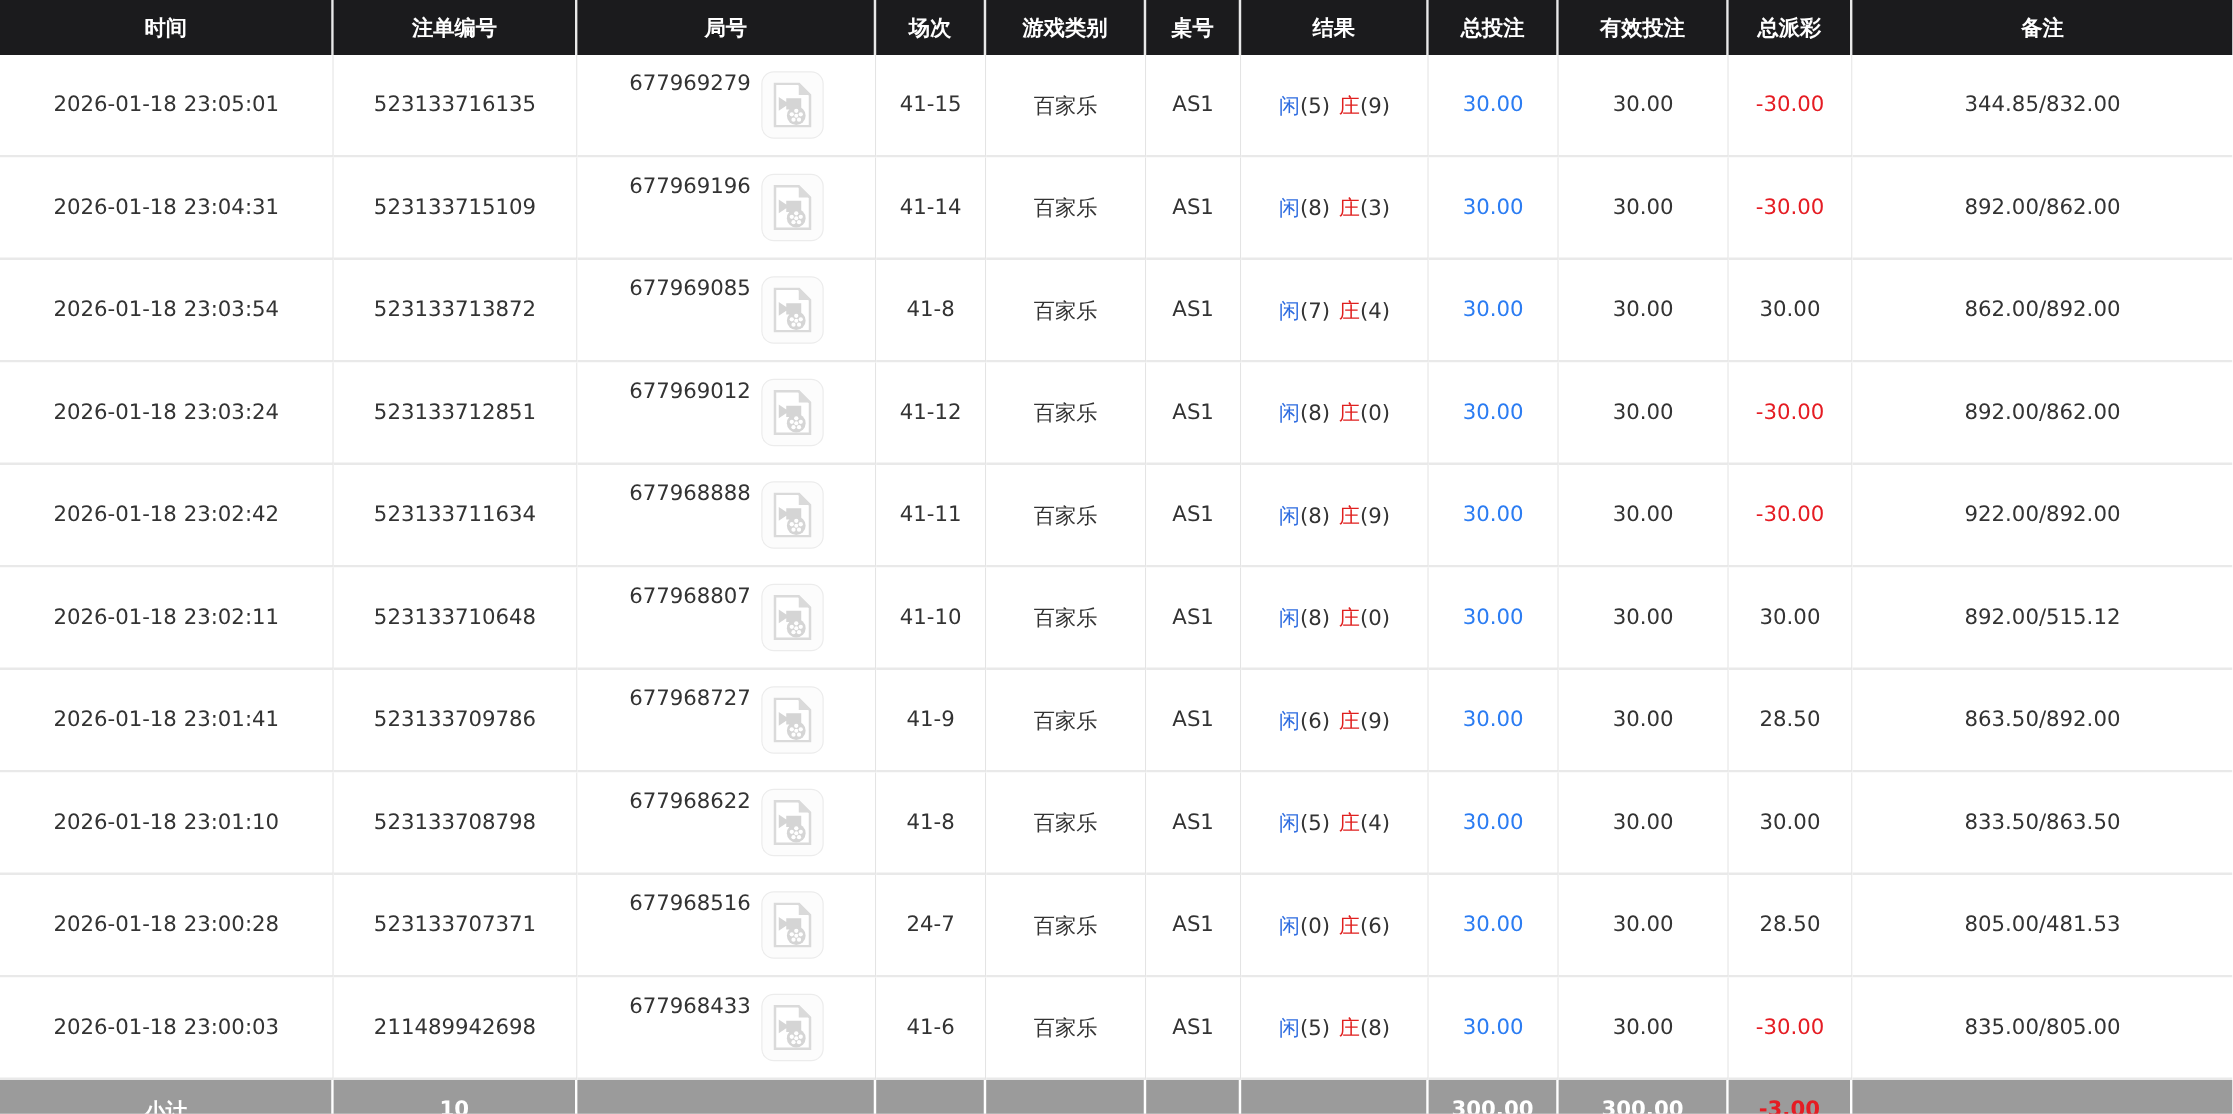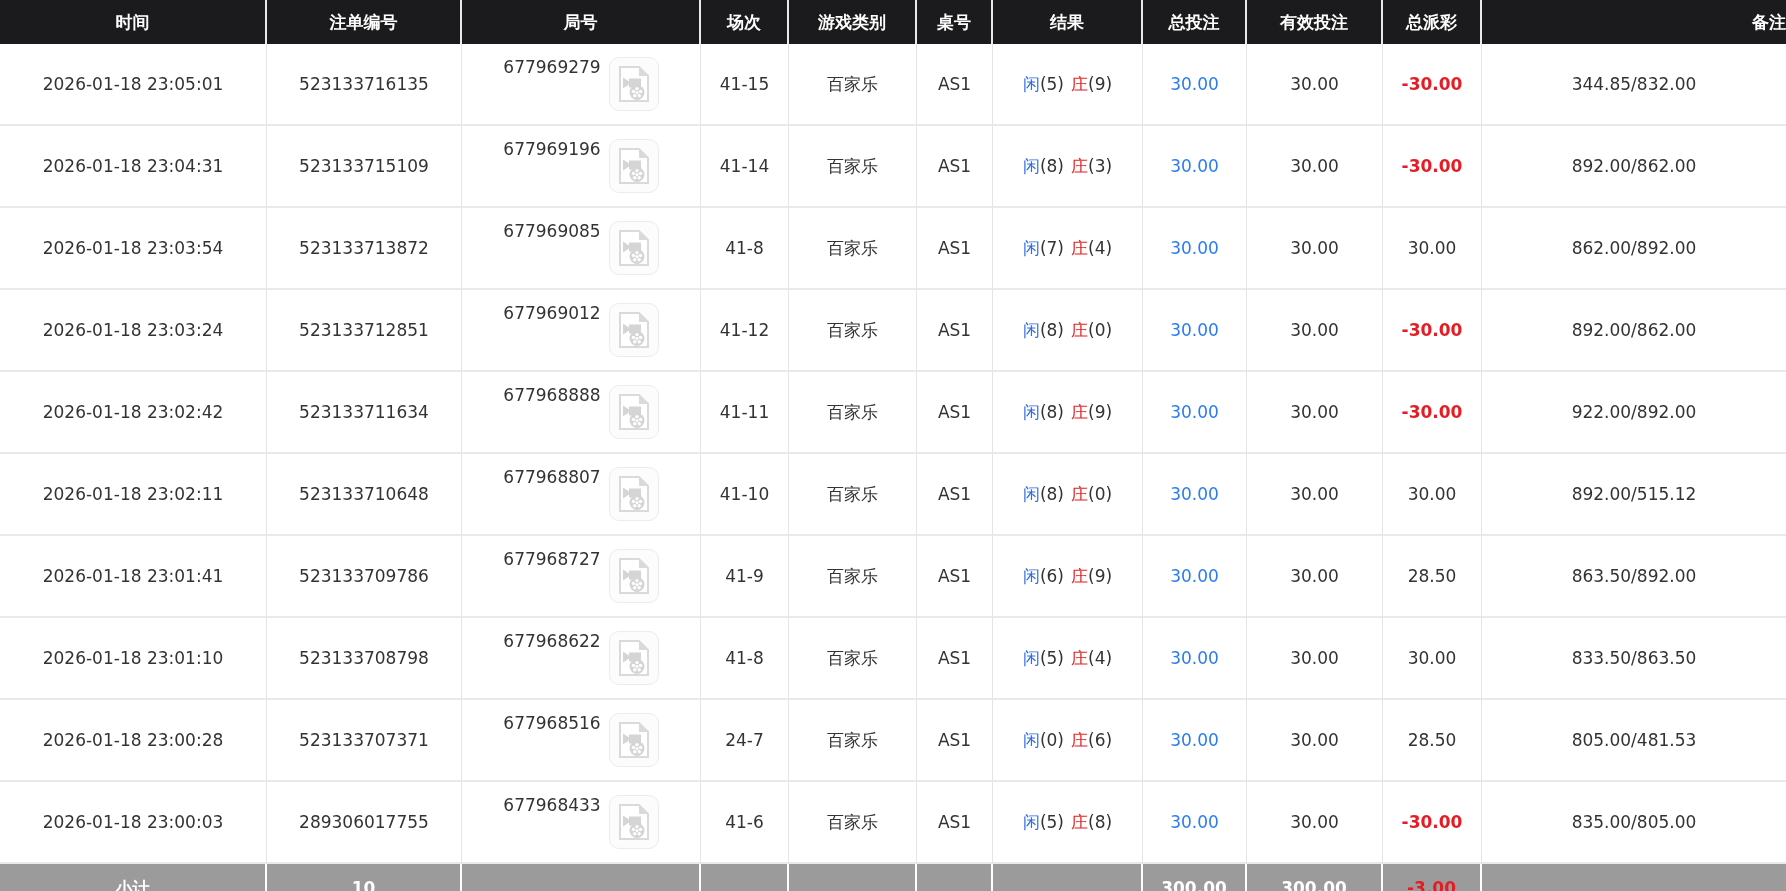--- a/index.html
+++ b/index.html
@@ -34,21 +34,21 @@
     background: var(--header-bg, #1b1b1d);
     color: #ffffff;
     height: 44px;
     font-size: 17px;
     font-weight: bold;
     text-align: center;
     vertical-align: middle;
     border-right: 2px solid #e9e9e9;
     padding: 0;
   }
-  thead th:last-child { border-right: none; text-align: right; }
+  thead th:last-child { border-right: none; }
 
   tbody.rows td {
     height: 80px;
     background: #ffffff;
     color: var(--text, #333333);
     font-size: 17px;
     text-align: center;
     vertical-align: middle;
     border-right: 1px solid var(--border, #e4e4e4);
     border-bottom: 2px solid #e9e9e9;
@@ -72,21 +72,21 @@
     display: inline-flex;
     align-items: center;
     justify-content: center;
     padding: 0;
     cursor: pointer;
   }
 
   .blue-txt   { color: var(--player-blue, #2f6de0); }
   .red-txt    { color: var(--banker-red, #e0201f); }
   .amt-blue   { color: var(--amount-blue, #2b7cf2); }
-  .payout.neg { color: var(--negative-red, #e51c23); font-weight: bold; }
+  .payout.neg { color: var(--negative-red, #e51c23); }
   .result-gap { margin-right: 7px; }
 
   tbody.foot td {
     background: var(--footer-bg, #9b9b9b);
     color: #ffffff;
     height: 48px;
     font-size: 17px;
     font-weight: bold;
     text-align: center;
     vertical-align: middle;
@@ -439,21 +439,21 @@
     <td>
       <span class="blue-txt">闲</span><span class="result-gap">(0)</span><span class="red-txt">庄</span><span>(6)</span>
     </td>
     <td><span class="amt-blue">30.00</span></td>
     <td><span>30.00</span></td>
     <td><span class="payout">28.50</span></td>
     <td><span>805.00/481.53</span></td>
   </tr>
       <tr>
     <td><span>2026-01-18 23:00:03</span></td>
-    <td><span>289306017755</span></td>
+    <td><span>211489942698</span></td>
     <td>
       <span class="round-flex">
         <span>677968433</span>
         <button class="video-btn">
           <span style="display:inline-flex;">
             <svg width="32" height="36" viewBox="0 0 32 36" aria-hidden="true">
               <path d="M2 1 h19 l9 9 v25 h-28 z" fill="#ffffff" stroke="#dadada" stroke-width="2"></path>
               <path d="M21 1 l9 9 h-9 z" fill="#dadada"></path>
               <path d="M11 12.5 h12 v9 h-12 v-3 l-6 4 v-11 l6 4 z" fill="#d5d5d5"></path>
               <circle cx="19" cy="26.5" r="7.5" fill="#d5d5d5"></circle>

